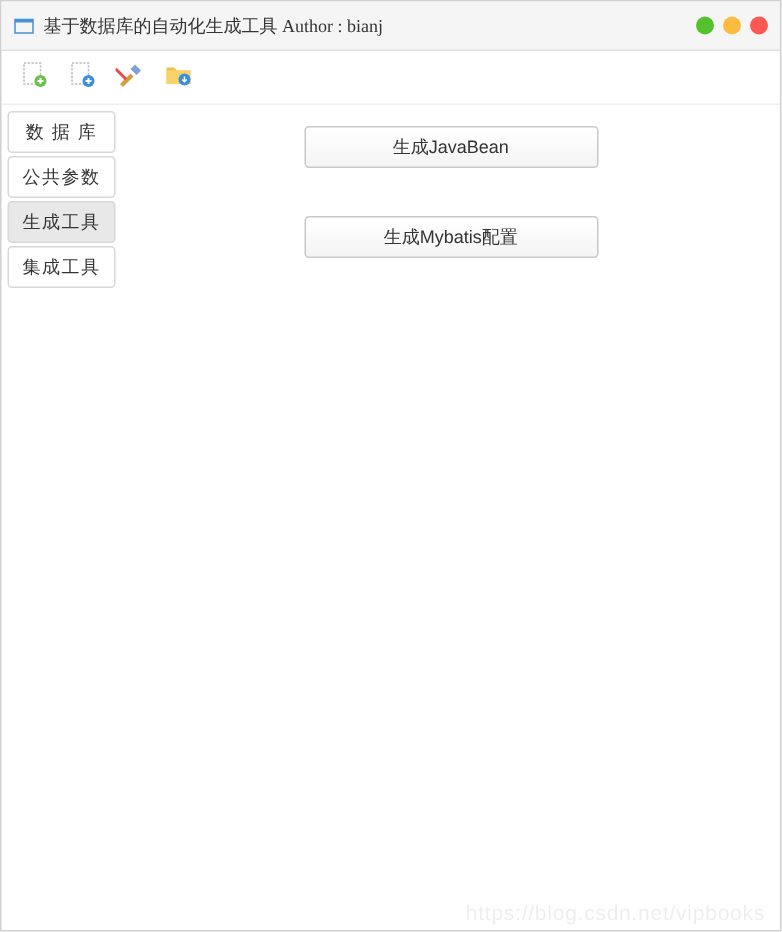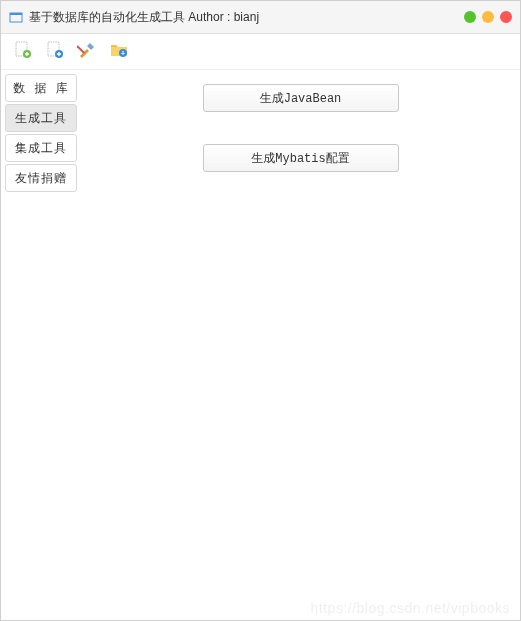--- a/index.html
+++ b/index.html
@@ -18,20 +18,21 @@
       background: #fff;
       position: relative;
     }
     .titlebar {
       height: 28px;
       background: #f5f5f5;
       border-bottom: 1px solid #e0e0e0;
       display: flex;
       align-items: center;
       padding: 16px 8px;
+      font-family: Liberation Serif, serif;
     }
     .app-icon {
       width: 14px;
       height: 14px;
       margin-right: 6px;
     }
     .title-text {
       flex: 1;
       color: #333;
       font-size: 12px;
@@ -63,21 +64,20 @@
       background: transparent;
       border-radius: 3px;
       display: flex;
       align-items: center;
       justify-content: center;
       cursor: pointer;
     }
     .body-area {
       display: flex;
       height: calc(100% - 64px - 16px);
-      font-family: Liberation Mono, monospace;
     }
     .sidebar {
       width: 80px;
       padding: 4px;
     }
     .tab {
       width: 72px;
       height: 28px;
       border: 1px solid #d8d8d8;
       border-radius: 3px;
@@ -178,23 +178,23 @@
           <circle cx="14" cy="13" r="4" fill="#3b8ede"></circle>
           <path d="M14 11v3m-1.5-1l1.5 1.5 1.5-1.5" stroke="#fff" stroke-width="1" fill="none"></path>
         </svg>
       </span>
     </button>
   </div>
 
   <div class="body-area">
     <div class="sidebar">
       <div class="tab">数 据 库</div>
+      <div class="tab">公共参数</div>
       <div class="tab active">生成工具</div>
       <div class="tab">集成工具</div>
-      <div class="tab">友情捐赠</div>
     </div>
 
     <div class="content">
       <button class="action-btn">生成JavaBean</button>
       <button class="action-btn">生成Mybatis配置</button>
     </div>
   </div>
 
   <div class="watermark">https://blog.csdn.net/vipbooks</div>
 </div>

